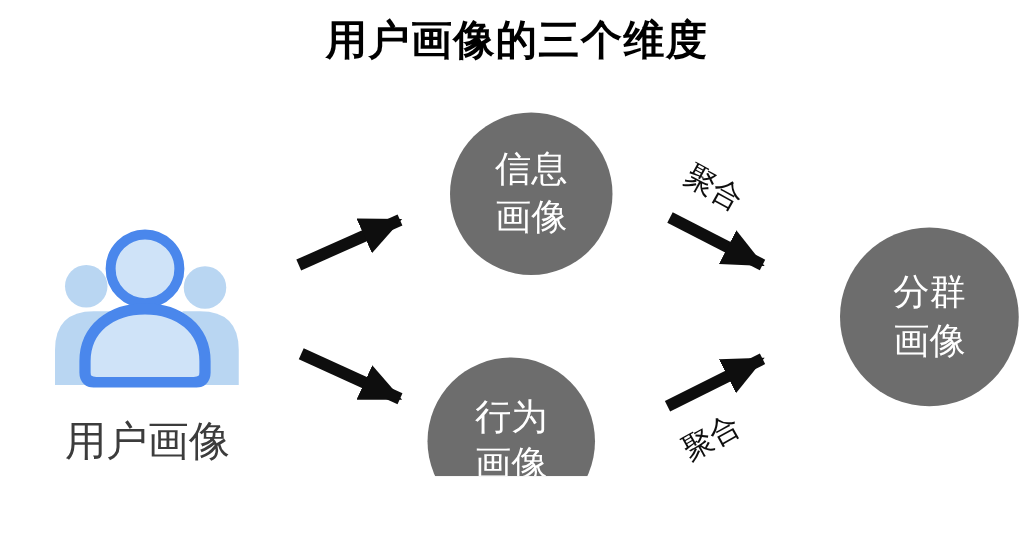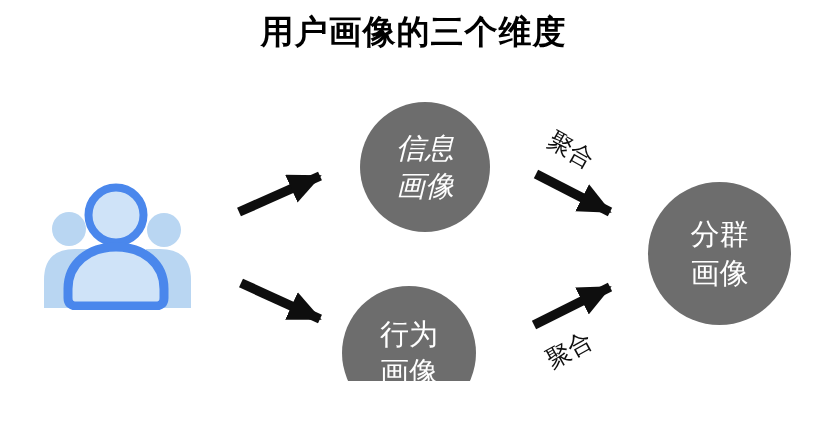--- a/index.html
+++ b/index.html
@@ -55,23 +55,23 @@
     background:var(--node-fill);
     color:var(--node-text);
     display:flex;
     align-items:center;
     justify-content:center;
     text-align:center;
     white-space:pre-line;
     font-size:29px;
     line-height:1.32;
   }
-  .node-info{left:360px;top:102px;width:130px;height:130px;font-style:italic;}
+  .node-info{left:360px;top:90px;width:130px;height:130px;}
   .node-behavior{left:342px;top:286px;width:134px;height:134px;}
-  .node-segment{left:648px;top:182px;width:143px;height:143px;}
+  .node-segment{left:672px;top:182px;width:143px;height:143px;}
   .edge-label{
     position:absolute;
     width:76px;
     text-align:center;
     font-size:24px;
     color:var(--arrow);
   }
   .edge-label-top{left:533px;top:134px;transform:rotate(29deg);}
   .edge-label-bottom{left:531px;top:334px;transform:rotate(-29deg);}
 </style>
@@ -98,20 +98,21 @@
 
     <circle cx="26" cy="52" r="17" fill="var(--icon-light-blue)"></circle>
     <circle cx="121" cy="53" r="17" fill="var(--icon-light-blue)"></circle>
     <path d="M1,131 V103 Q1,72 32,72 H46 V131 Z" fill="var(--icon-light-blue)"></path>
     <path d="M148,131 V103 Q148,72 117,72 H103 V131 Z" fill="var(--icon-light-blue)"></path>
 
     <circle cx="73" cy="38" r="27.5" fill="var(--icon-fill-blue)" stroke="var(--icon-primary-blue)" stroke-width="8"></circle>
     <path d="M25,112 C25,86 46,70 73,70 C100,70 121,86 121,112 L121,121 Q121,129 112,129 L34,129 Q25,129 25,121 Z" fill="var(--icon-fill-blue)" stroke="var(--icon-primary-blue)" stroke-width="9" stroke-linejoin="round"></path>
   </svg>
 
+  <div class="source-label">用户画像</div>
 
   <div class="node node-info">信息
 画像</div>
   <div class="node node-behavior">行为
 画像</div>
   <div class="node node-segment">分群
 画像</div>
 
   <div class="edge-label edge-label-top">聚合</div>
   <div class="edge-label edge-label-bottom">聚合</div>

